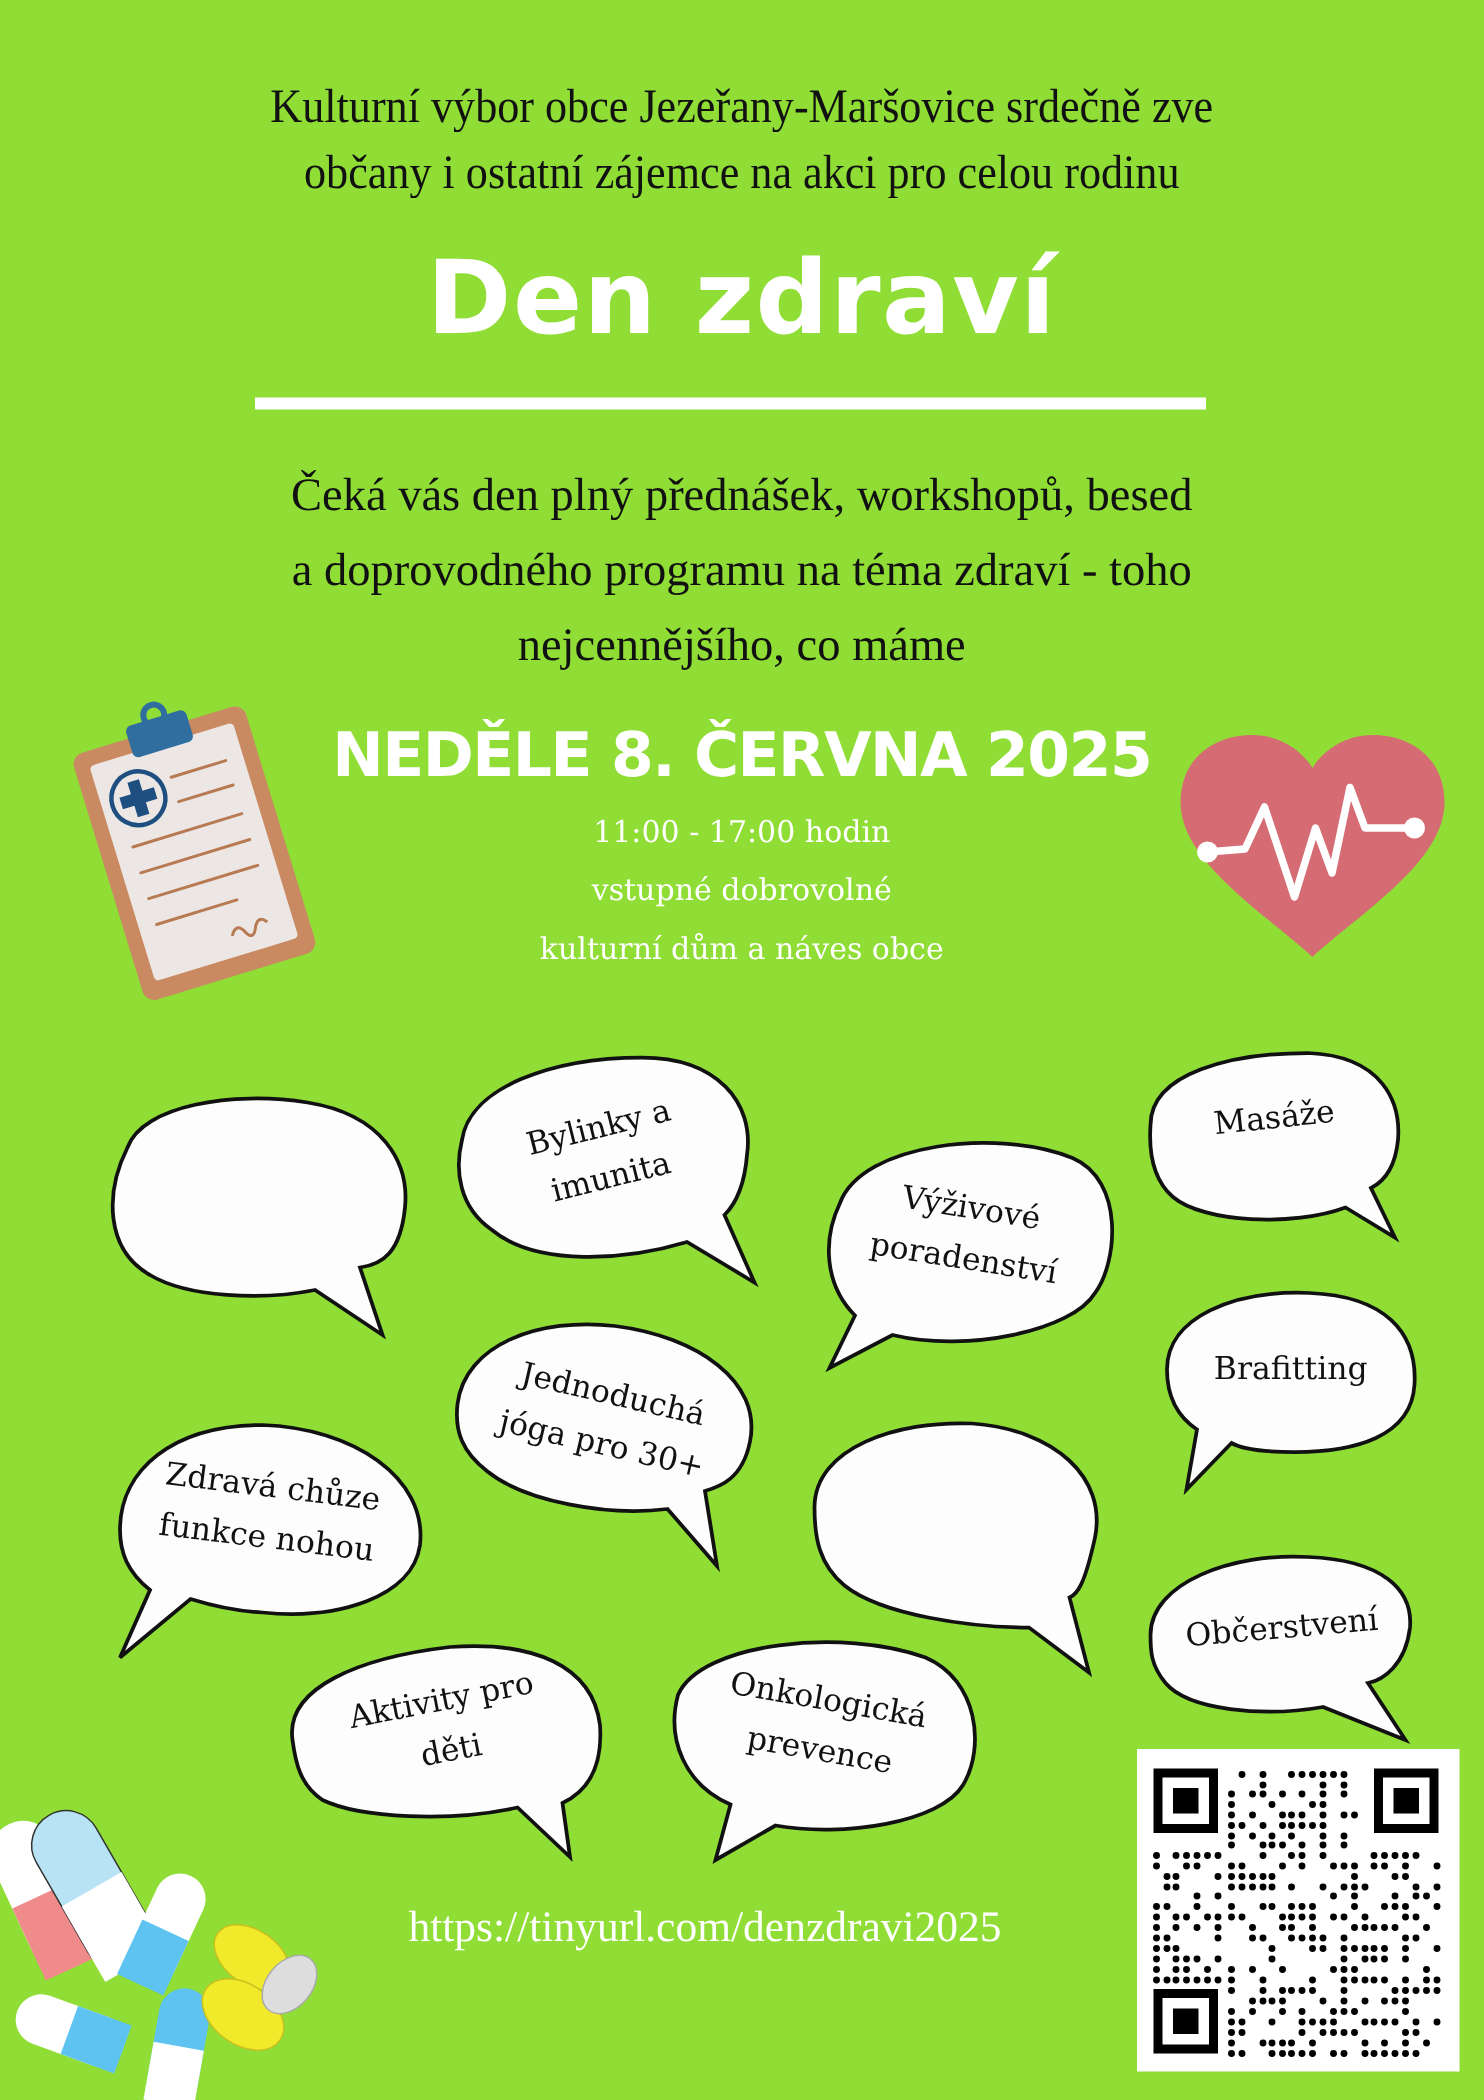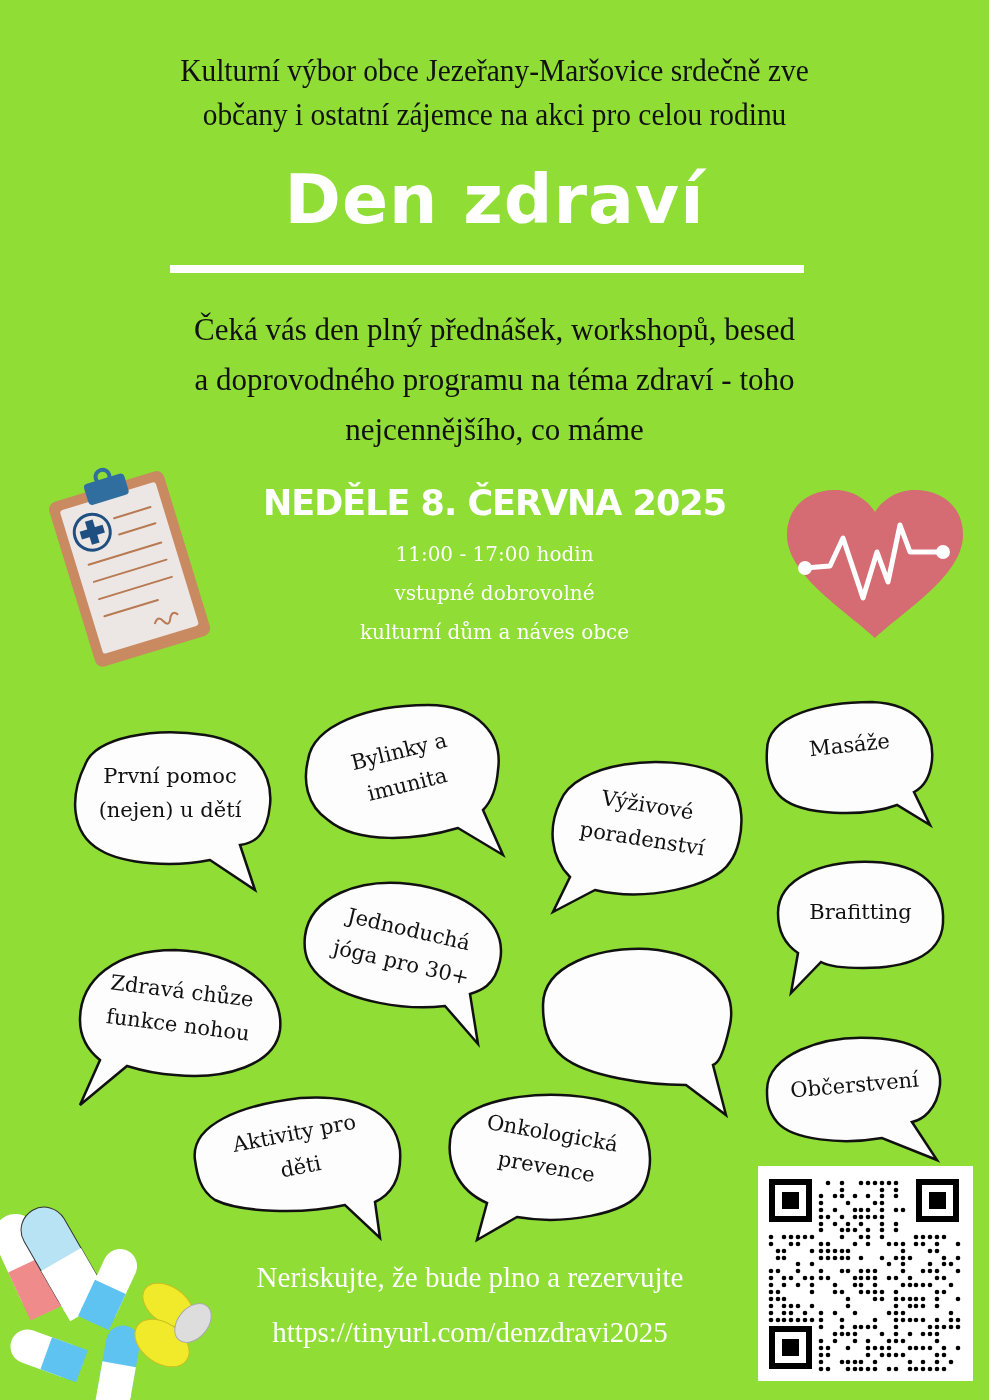--- a/index.html
+++ b/index.html
@@ -4,21 +4,21 @@
 <style>
   html, body { margin:0; padding:0; }
   body { width:989px; height:1400px; background:#8fdd35; position:relative; overflow:hidden; font-family:"DejaVu Serif", serif; }
   .abs { position:absolute; }
   .center { left:0; width:989px; text-align:center; }
   .intro { font-family:"Liberation Serif", serif; font-size:32px; color:#111; line-height:44px; }
   .intro-line { display:block; transform:scaleX(0.92); }
   .title { top:150px; font-family:"DejaVu Sans", sans-serif; font-weight:bold; font-size:68px; color:#fff; letter-spacing:1px; line-height:100px; }
   .underline { top:265px; left:170px; width:634px; height:8px; background:#fff; }
   .desc { top:305px; font-family:Liberation Serif, serif; font-size:31px; color:#111; line-height:50px; }
-  .date { top:478px; font-family:"DejaVu Sans", sans-serif; font-weight:bold; font-size:35px; color:#fff; line-height:50px; letter-spacing:-1px; }
+  .date { top:478px; font-family:"DejaVu Sans", sans-serif; font-weight:bold; font-size:41px; color:#fff; line-height:50px; letter-spacing:-1px; }
   .details { top:535px; font-family:"DejaVu Serif", serif; font-size:20px; color:#fff; line-height:39px; }
   .bubble { position:absolute; }
   .bubble svg { position:absolute; left:0; top:0; overflow:visible; }
   .bubble .btext { position:absolute; left:0; top:0; width:100%; display:flex; align-items:center; justify-content:center; text-align:center; font-family:"DejaVu Serif", serif; font-size:21px; color:#111; line-height:34px; }
   .cta { top:1254px; font-family:"Liberation Serif", serif; font-size:29px; color:#fff; line-height:47px; left:150px; width:640px; text-align:center;}
   .qr { left:758px; top:1166px; width:215px; height:215px; background:#fff; }
 </style>
 </head>
 <body>
 
@@ -72,26 +72,20 @@
 <div class="abs center details">
   <div>11:00 - 17:00 hodin</div>
   <div>vstupné dobrovolné</div>
   <div>kulturní dům a náves obce</div>
 </div>
 
 <div class="bubble" style="left:65px;top:725px;width:210px;height:168px;">
   <svg width="210" height="168" viewBox="0 0 210 168">
       <path d="M20 40 C 30 12, 90 2, 140 10 C 190 18, 208 50, 205 80 C 202 110, 190 118, 175 120 L 190 165 L 145 135 C 110 142, 60 140, 35 125 C 5 108, 5 70, 20 40 Z" fill="#fdfdfd" stroke="#111" stroke-width="2.5"></path>
     </svg>
-  <div class="btext" style="height:135px;font-size:21px;">
-      <div>
-        <div>První pomoc</div>
-        <div>(nejen) u dětí</div>
-      </div>
-    </div>
 </div>
 
 <div class="bubble" style="left:298px;top:700px;width:210px;height:160px;">
   <svg width="210" height="160" viewBox="0 0 210 160">
       <path d="M10 60 C 15 25, 70 5, 130 5 C 180 5, 205 35, 200 70 C 198 95, 190 105, 185 110 L 205 155 L 160 128 C 120 140, 60 145, 30 120 C 8 105, 5 80, 10 60 Z" fill="#fdfdfd" stroke="#111" stroke-width="2.5"></path>
     </svg>
   <div class="btext" style="height:135px;transform:rotate(-14deg);">
       <div>
         <div>Bylinky a</div>
         <div>imunita</div>
@@ -225,21 +219,20 @@
         <rect x="102" y="159" width="34" height="39" fill="#fff"></rect>
         <rect x="102" y="180" width="34" height="18" rx="17" fill="#fff"></rect>
       </g>
     <ellipse cx="168" cy="100" rx="28" ry="18" transform="rotate(35 168 100)" fill="#f0ea2a" stroke="#c8c020"></ellipse>
     <ellipse cx="162" cy="138" rx="30" ry="20" transform="rotate(35 162 138)" fill="#f0ea2a" stroke="#c8c020"></ellipse>
     <ellipse cx="193" cy="118" rx="22" ry="15" transform="rotate(-50 193 118)" fill="#ddd" stroke="#aaa"></ellipse>
   </svg>
 </div>
 
 <div class="abs cta">
-  <div>Neriskujte, že bude plno a rezervujte</div>
   <div style="margin-top:8px;">https://tinyurl.com/denzdravi2025</div>
 </div>
 
 <div class="abs qr">
   <svg width="215" height="215" viewBox="0 0 215 215">
     <g fill="#000">
       <rect x="11" y="13" width="43" height="43"></rect>
         <rect x="17" y="19" width="31" height="31" fill="#fff"></rect>
         <rect x="24" y="26" width="17" height="17"></rect>
       <rect x="158" y="13" width="43" height="43"></rect>

